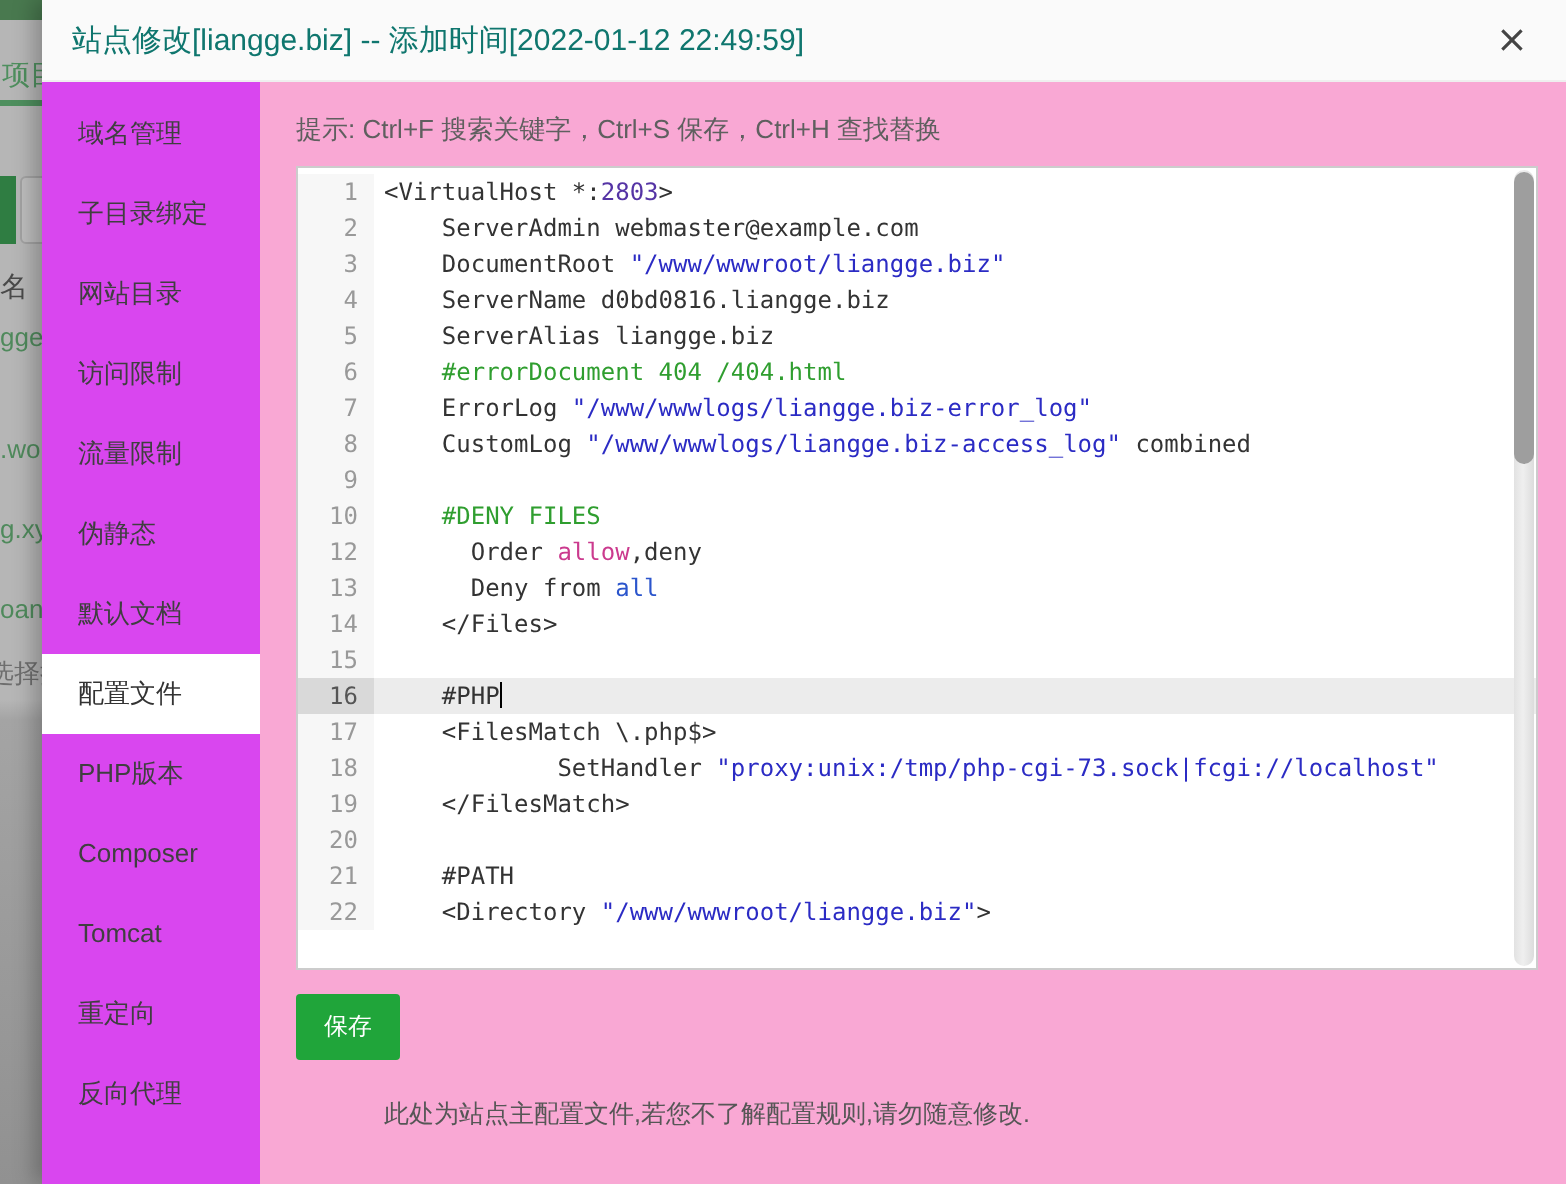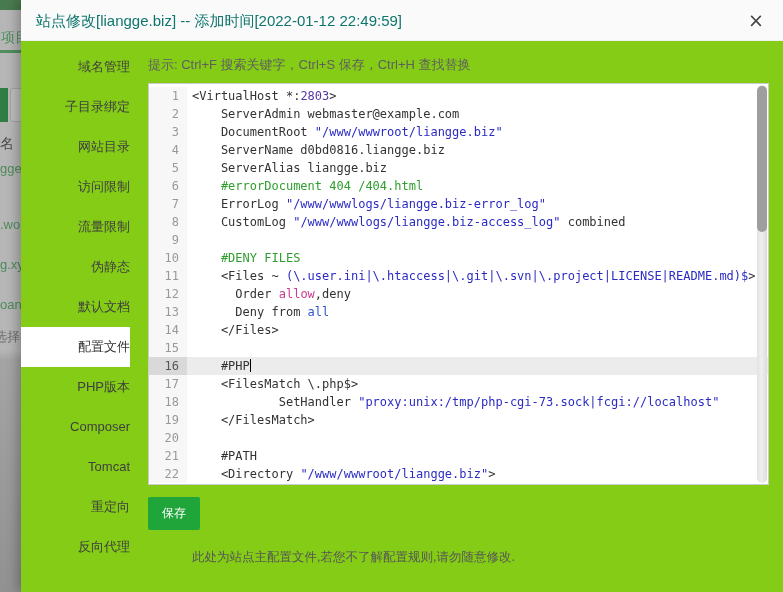--- a/index.html
+++ b/index.html
@@ -24,26 +24,26 @@
 
   
   .modal { position:absolute; left:21px; top:0; width:762px; height:592px; background:#fff;
     box-shadow:-4px 0 10px rgba(0,0,0,.25); }
   .modal-header { position:relative; height:41px; background:#fafafa; border-bottom:1px solid #efefef; }
   .modal-title { position:absolute; left:15px; top:0; line-height:41px; font-size:15px; color:#0f766e; }
   .modal-close { position:absolute; right:12px; top:0; width:30px; line-height:41px; text-align:center;
     font-size:19px; color:#444; cursor:pointer; font-family:"DejaVu Sans",sans-serif; }
   .modal-body { display:flex; height:551px; }
 
-  .sidebar { width:109px; background:#84cc16; padding-top:6px; flex:none;text-align:right; }
+  .sidebar { width:109px; background:#d946ef; padding-top:6px; flex:none; }
   .sidebar-item { height:40px; line-height:40px; padding-left:18px; font-size:13px; color:#3f3f3f;
     cursor:pointer; white-space:nowrap; }
   .sidebar-item.selected { background:#fff; color:#333; }
 
-  .main { flex:1; padding:15px 14px 0 18px; background:#84cc16; }
+  .main { flex:1; padding:15px 14px 0 18px; background:#f9a8d4; }
   .tip { font-size:13px; color:#5f5f5f; margin-bottom:9px; }
 
   .editor { position:relative; border:1px solid #ccc; height:402px; background:#fff;
     font-family:"DejaVu Sans Mono","Liberation Mono",monospace; font-size:12px; line-height:18px;
     overflow:hidden; padding-top:3px; }
   .line { display:flex; height:18px; }
   .gutter { flex:none; width:38px; padding-right:8px; text-align:right; color:#999; background:#f7f7f7; }
   .code { flex:1; padding-left:5px; white-space:pre; color:#333; }
   .line.active .gutter { background:#d9d9d9; color:#555; }
   .line.active .code { background:#ececec; }
@@ -147,24 +147,20 @@
             </div>
             <div class="line">
               <span class="gutter">9</span>
               <span class="code"></span>
             </div>
             <div class="line">
               <span class="gutter">10</span>
               <span class="code"><span class="tk-com">    #DENY FILES</span></span>
             </div>
             <div class="line">
-              <span class="gutter">11</span>
-              <span class="code"><span class="tk-p">    &lt;Files ~ </span><span class="tk-str">(\.user.ini|\.htaccess|\.git|\.svn|\.project|LICENSE|README.md)$</span><span class="tk-p">&gt;</span></span>
-            </div>
-            <div class="line">
               <span class="gutter">12</span>
               <span class="code"><span class="tk-p">      Order </span><span class="tk-kw1">allow</span><span class="tk-p">,deny</span></span>
             </div>
             <div class="line">
               <span class="gutter">13</span>
               <span class="code"><span class="tk-p">      Deny from </span><span class="tk-kw2">all</span></span>
             </div>
             <div class="line">
               <span class="gutter">14</span>
               <span class="code"><span class="tk-p">    &lt;/Files&gt;</span></span>

